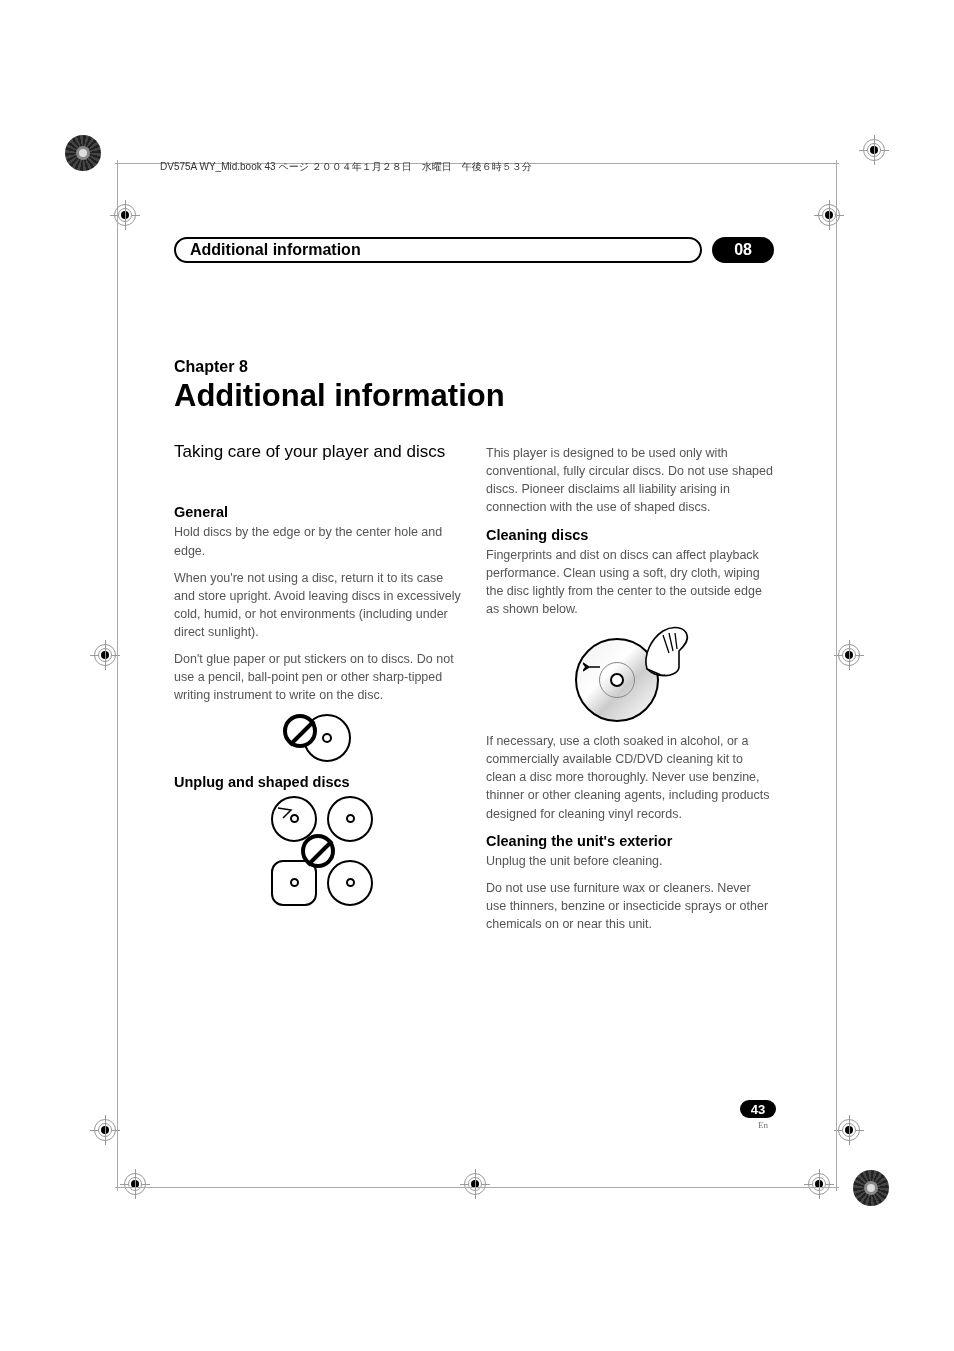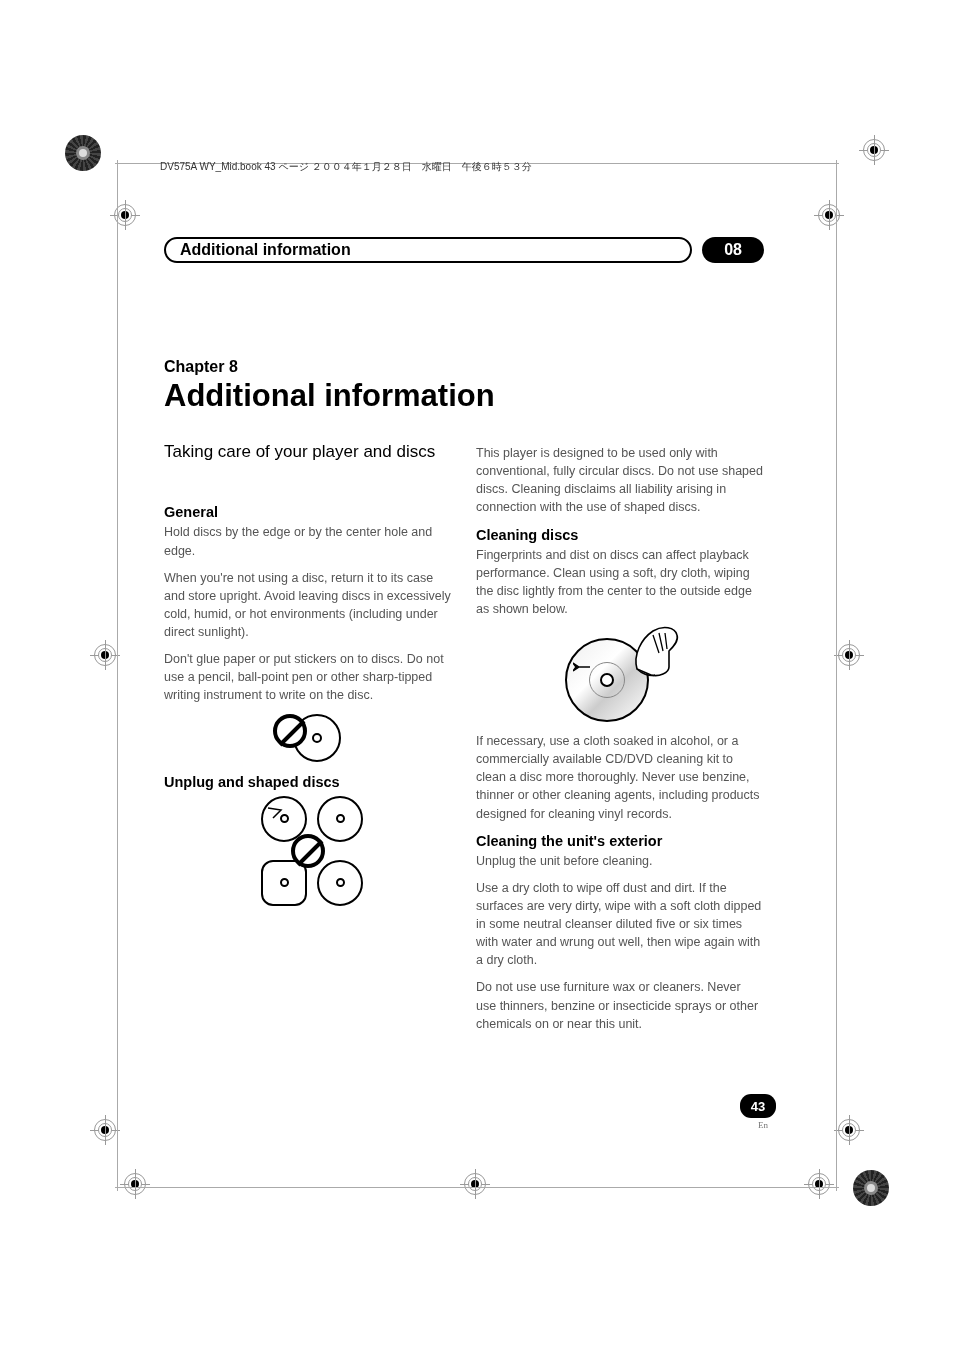--- a/index.html
+++ b/index.html
@@ -52,21 +52,21 @@
     .rule-top { position:absolute; top:163px; left:115px; right:115px; border-top:1px solid #aaa; }
     .rule-v-l { position:absolute; top:160px; bottom:160px; left:117px; border-left:1px solid #aaa; }
     .rule-v-r { position:absolute; top:160px; bottom:160px; right:117px; border-right:1px solid #aaa; }
     .rule-bot { position:absolute; bottom:163px; left:115px; right:115px; border-top:1px solid #aaa; }
     .header-line {
       position: absolute; top: 160px; left: 160px;
       font-size: 10px; color: #333;
     }
     .page-frame {
       position: absolute;
-      top: 237px; left: 164px; width: 600px;
+      top: 237px; left: 174px; width: 600px;
     }
     .section-header {
       display: flex; align-items: center; margin-bottom: 40px;
     }
     .section-title-pill {
       flex: 1; display: flex; align-items: center;
       border: 2px solid #000; border-radius: 14px;
       padding: 3px 14px; height: 26px;
     }
     .section-title-text {
@@ -128,21 +128,21 @@
     .clean-disc .r2 { width:14px;height:14px;border:2px solid #000;border-radius:50%;position:absolute; background:#fff;}
     .hand {
       position:absolute; top:-6px; right:-6px; width:52px; height:58px;
     }
     .arrow-out {
       position:absolute; top:34px; left:8px; width:18px; height:12px;
     }
     .page-num-badge {
       position: absolute; bottom: 233px; right: 178px;
       background: #000; color: #fff; border-radius: 11px;
-      width: 36px; height: 24px; display:flex; align-items:center; justify-content:center;
+      width: 36px; height: 18px; display:flex; align-items:center; justify-content:center;
       font-weight: bold; font-size: 13px;
     }
     .page-lang {
       position: absolute; bottom: 221px; right: 186px;
       font-size: 9px; color: #777; font-family: Liberation Serif, serif;
     }
   </style>
 </head>
 <body>
 
@@ -284,21 +284,21 @@
             </div>
           <div class="ddisc" style="bottom:0;right:0;">
               <div class="h"></div>
             </div>
           <div class="prohibit" style="top:38px;left:38px;"></div>
         </div>
       </div>
     </div>
 
     <div class="col">
-      <div class="body" style="margin-top:2px;">This player is designed to be used only with conventional, fully circular discs. Do not use shaped discs. Cleaning disclaims all liability arising in connection with the use of shaped discs.</div>
+      <div class="body" style="margin-top:2px;">This player is designed to be used only with conventional, fully circular discs. Do not use shaped discs. Pioneer disclaims all liability arising in connection with the use of shaped discs.</div>
 
       <div class="h3">Cleaning discs</div>
       <div class="body">Fingerprints and dist on discs can affect playback performance. Clean using a soft, dry cloth, wiping the disc lightly from the center to the outside edge as shown below.</div>
       <div class="illus">
         <div class="clean-fig">
           <div class="clean-disc">
             <div class="r1"></div>
               <div class="r2"></div>
           </div>
           <svg class="arrow-out" viewBox="0 0 18 12">
@@ -308,21 +308,20 @@
             <path d="M8 48 C4 34 12 18 24 10 C34 4 46 6 48 14 C50 20 44 26 40 30 L40 46 C40 52 30 56 22 54 Z" fill="#fff" stroke="#000" stroke-width="1.6"></path>
             <path d="M24 14 L30 32 M30 12 L34 30 M36 12 L38 28" stroke="#000" stroke-width="1.3" fill="none"></path>
             <path d="M8 48 C12 52 20 56 26 54" stroke="#000" stroke-width="1.4" fill="none"></path>
           </svg>
         </div>
       </div>
       <div class="body">If necessary, use a cloth soaked in alcohol, or a commercially available CD/DVD cleaning kit to clean a disc more thoroughly. Never use benzine, thinner or other cleaning agents, including products designed for cleaning vinyl records.</div>
 
       <div class="h3">Cleaning the unit's exterior</div>
       <div class="body">Unplug the unit before cleaning.</div>
-      <div class="body">Use a dry cloth to wipe off dust and dirt. If the surfaces are very dirty, wipe with a soft cloth dipped in some neutral cleanser diluted five or six times with water and wrung out well, then wipe again with a dry cloth.</div>
       <div class="body">Do not use use furniture wax or cleaners. Never use thinners, benzine or insecticide sprays or other chemicals on or near this unit.</div>
     </div>
   </div>
 </div>
 
 <div class="page-num-badge">
   <span>43</span>
 </div>
 <div class="page-lang">En</div>
 

